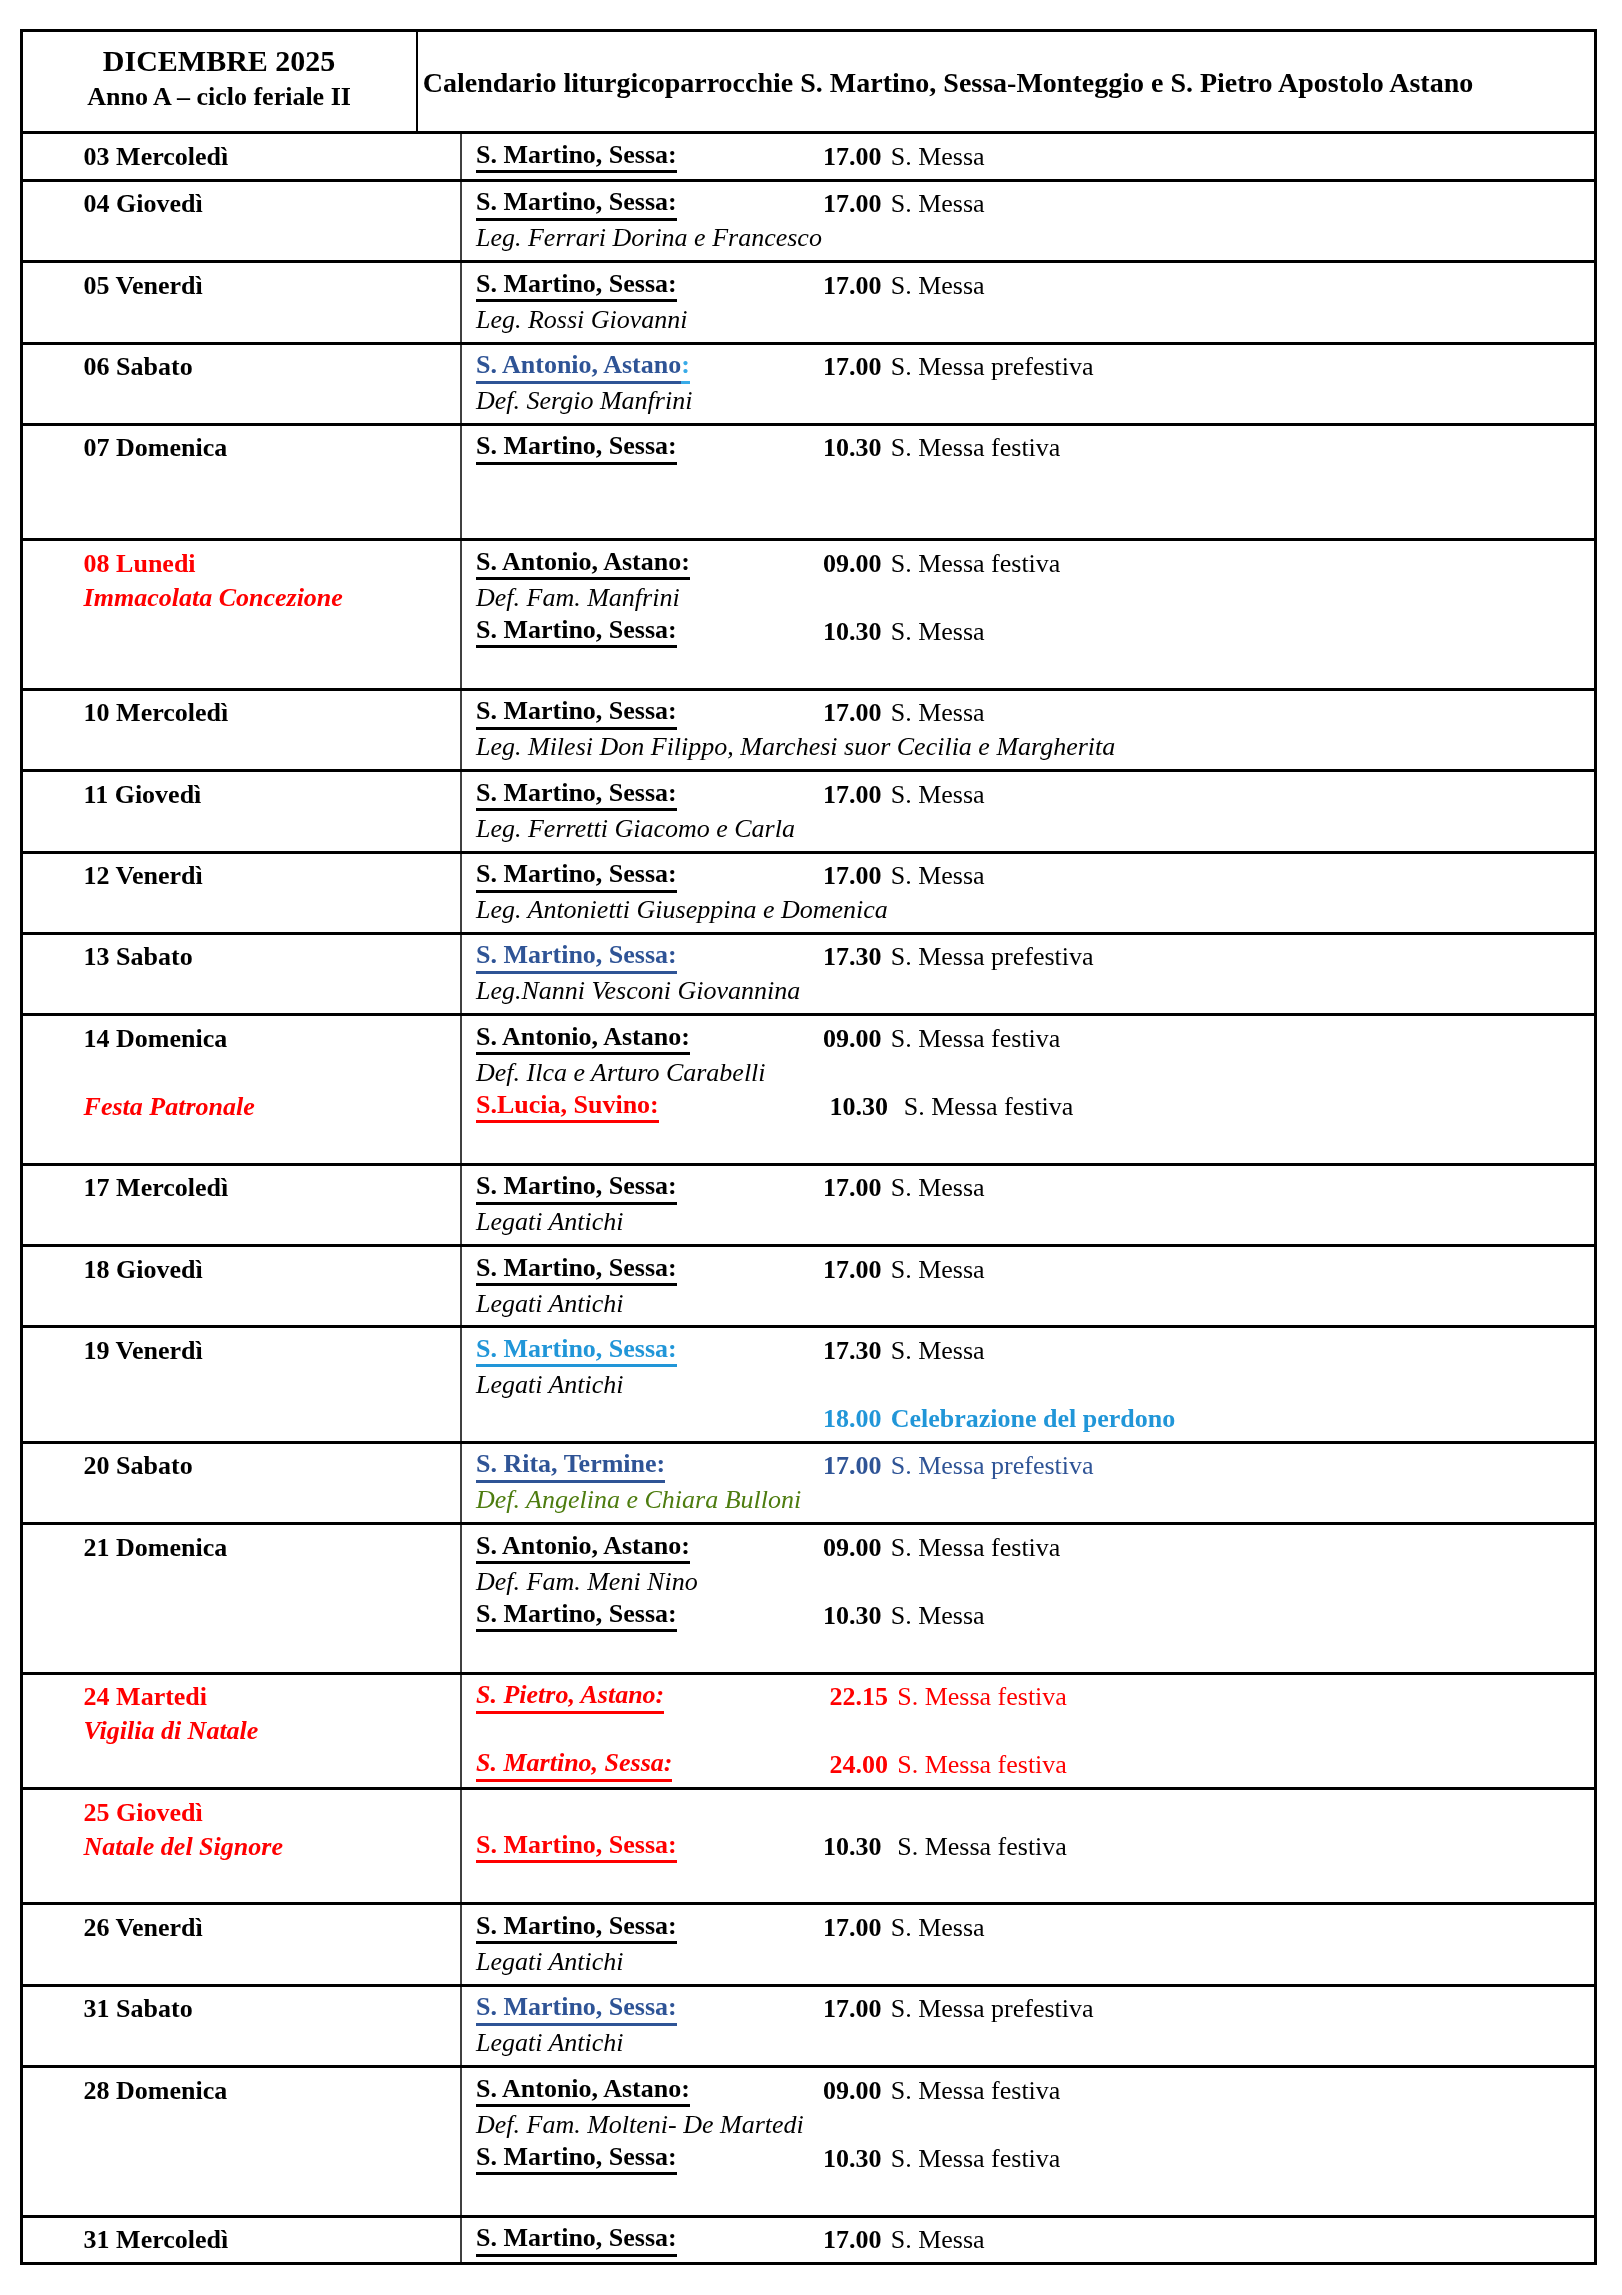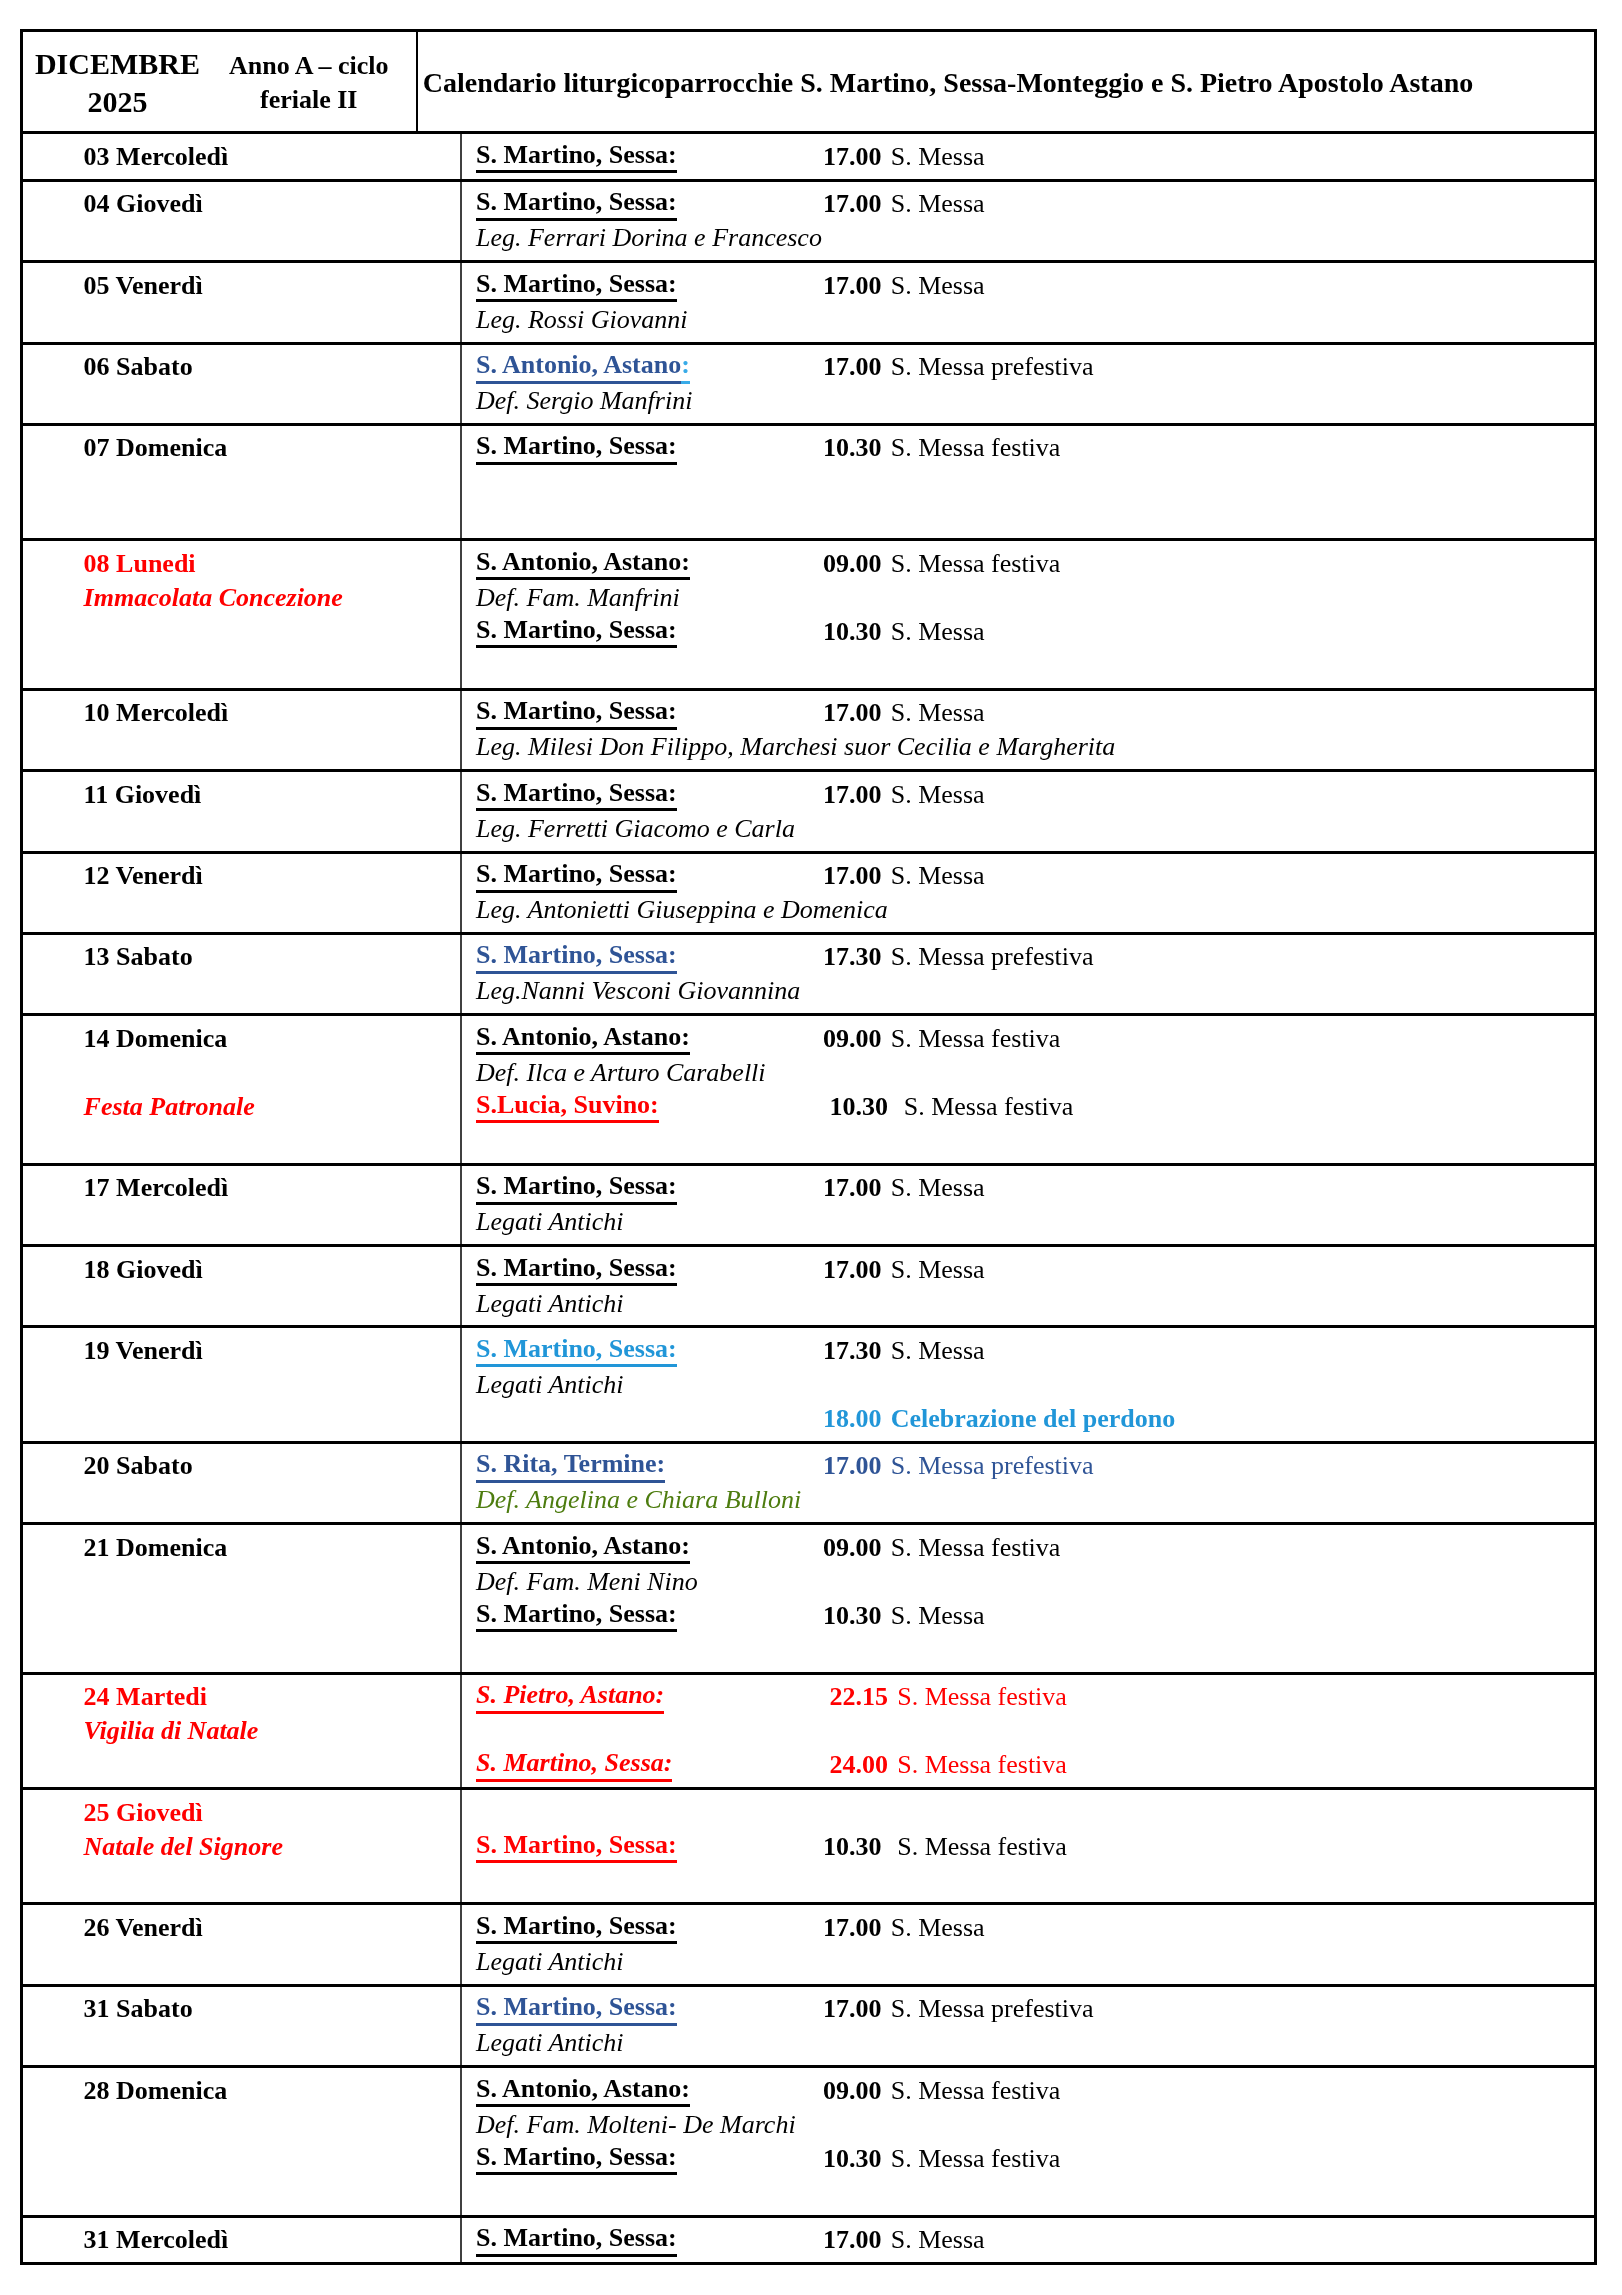--- a/index.html
+++ b/index.html
@@ -23,21 +23,21 @@
   .note{font-style:italic;font-size:26px;line-height:31px;}
   .it{font-style:italic;text-align:center;}
   .c-k{color:#000000;}
   .c-db{color:#2F5496;}
   .c-bb{color:#2196D8;}
   .c-lb{color:#38ABE8;}
   .c-r{color:#FF0000;}
   .c-sb{color:#4d7c0f;}
   
   .hrow{display:flex;min-height:99px;}
-  .hleft{flex:0 0 393px;display:flex;flex-direction:row;justify-content:flex-start;align-items:center;text-align:center;padding:9.2px 5.2px 6.5px;box-sizing:border-box;}
+  .hleft{flex:0 0 393px;display:flex;flex-direction:column;justify-content:flex-start;align-items:center;text-align:center;padding:9.2px 5.2px 6.5px;box-sizing:border-box;}
   .hright{flex:1;border-left:2px solid #000000;display:flex;flex-direction:row;justify-content:flex-start;align-items:center;text-align:center;padding:9.2px 5.2px 6.5px;box-sizing:border-box;}
   .hl1{font-size:30px;font-weight:bold;line-height:38px;}
   .hl2{font-size:26px;font-weight:bold;line-height:34px;}
   .hr1{font-size:28px;font-weight:bold;line-height:38px;}
   .hr2{font-size:28px;font-weight:bold;line-height:34px;}
 </style>
 </head>
 <body>
 
 <div class="page">
@@ -433,21 +433,21 @@
             <span class="date c-k">28 Domenica</span>
           </div>
         </div>
         <div class="cell right-cell">
           <div class="line entry">
             <div class="church"><span class="lbl c-k">S. Antonio, Astano:</span></div>
             <span class="time c-k">09.00</span>
             <span class="rest c-k">S. Messa festiva</span>
           </div>
           <div class="line">
-            <span class="note c-k">Def. Fam. Molteni- De Marchi</span>
+            <span class="note c-k">Def. Fam. Molteni- De Martedi</span>
           </div>
           <div class="line entry">
             <div class="church"><span class="lbl c-k">S. Martino, Sessa:</span></div>
             <span class="time c-k">10.30</span>
             <span class="rest c-k">S. Messa festiva</span>
           </div>
           <div class="line gap"></div>
         </div>
       </div>
       <div class="row">

